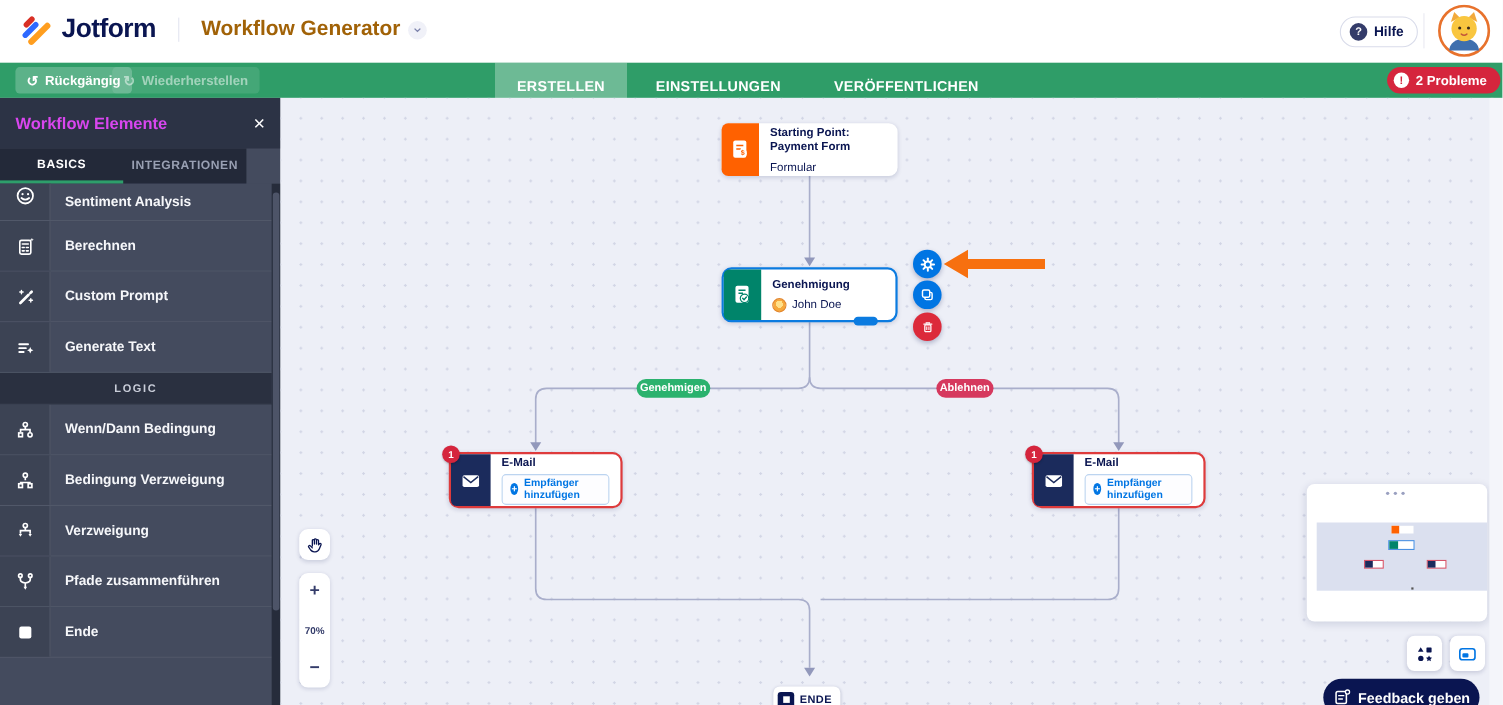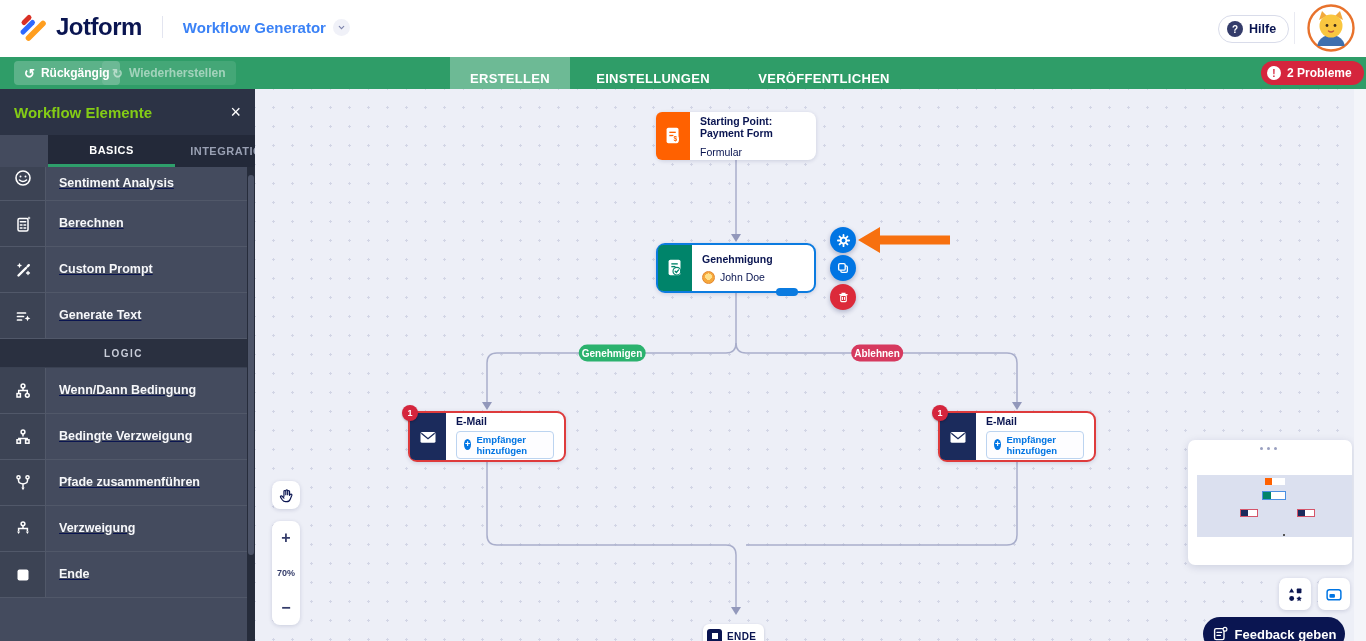--- a/index.html
+++ b/index.html
@@ -5,21 +5,21 @@
   html,body{margin:0;padding:0;background:#fff;}
   .app{position:relative;width:1366px;height:641px;overflow:hidden;
        font-family:"Liberation Sans",sans-serif;-webkit-font-smoothing:antialiased;color:#0a1551;}
   .abs{position:absolute;}
 
   
   .header{left:0;top:0;width:1240px;height:57px;background:#fff;}
   .logo-wrap{left:18px;top:12px;display:flex;align-items:center;gap:8px;}
   .logo-text{font-size:24px;font-weight:700;color:#0a1551;letter-spacing:-0.5px;}
   .hdr-divider{width:1px;height:22px;background:#e3e5f0;margin:0 12px;}
-  .product{font-size:15px;font-weight:700;color:#3b82f6;display:flex;align-items:center;gap:7px;}
+  .product{font-size:19px;font-weight:700;color:#a16207;display:flex;align-items:center;gap:7px;}
   .chev-circle{width:17px;height:17px;border-radius:50%;background:#f0f1f8;display:flex;align-items:center;justify-content:center;}
   .center-title{left:543px;top:10px;width:280px;text-align:center;}
   .center-title .t{font-size:15.5px;font-weight:700;color:#0a1551;}
   .center-title .s{font-size:11.5px;font-weight:700;color:#3fa463;margin-top:4px;}
   .help-btn{left:1218px;top:15px;height:26px;padding:0 12px 0 8px;border:1px solid #d9dcea;border-radius:14px;
             display:flex;align-items:center;gap:6px;background:#fff;font-size:12.5px;font-weight:700;color:#0a1551;}
   .help-q{width:16px;height:16px;border-radius:50%;background:#343c6a;color:#fff;font-size:10px;font-weight:700;
           display:flex;align-items:center;justify-content:center;}
   .hdr-divider2{left:1294px;top:12px;width:1px;height:32px;background:#e9eaf2;}
   .avatar{left:1307px;top:4px;width:48px;height:48px;}
@@ -35,28 +35,28 @@
           font-size:13px;font-weight:700;color:#fff;letter-spacing:.3px;}
   .tab-active{background:rgba(255,255,255,.3);}
   .problems{left:1261px;top:4px;height:24px;border-radius:12px;background:#d5253d;display:flex;align-items:center;
             gap:6px;padding:0 12px 0 6px;font-size:12px;font-weight:700;color:#fff;}
   .problems .ic{width:14px;height:14px;border-radius:50%;background:#fff;color:#d5253d;font-size:10px;font-weight:700;
                 display:flex;align-items:center;justify-content:center;}
 
   
   .sidebar{left:0;top:89px;width:255px;height:552px;background:#444b5e;overflow:hidden;}
   .sb-header{left:0;top:0;width:255px;height:46px;background:#2c3345;display:flex;align-items:center;}
-  .sb-title{margin-left:14px;font-size:15px;font-weight:700;color:#84cc16;flex:1;}
+  .sb-title{margin-left:14px;font-size:15px;font-weight:700;color:#d946ef;flex:1;}
   .sb-close{margin-right:14px;color:#fff;font-size:18px;line-height:1;cursor:pointer;}
-  .sb-tabs{left:0;top:46px;width:255px;height:32px;background:#232939;display:flex;margin-left:48px;}
+  .sb-tabs{left:0;top:46px;width:224px;height:32px;background:#232939;display:flex;}
   .sb-tab{width:127px;display:flex;align-items:center;justify-content:center;font-size:11px;font-weight:700;
           letter-spacing:.5px;color:#99a0b3;box-sizing:border-box;}
   .sb-tab.active{color:#fff;border-bottom:3px solid #2e9e6b;}
   .sb-rows{left:0;top:78px;width:247px;}
-  .sb-row{display:flex;align-items:center;height:46px;border-bottom:1px solid #515869;box-sizing:border-box;background:#444b5e;text-decoration:underline;}
+  .sb-row{display:flex;align-items:center;height:46px;border-bottom:1px solid #515869;box-sizing:border-box;background:#444b5e;}
   .sb-row .icell{width:45px;align-self:stretch;background:#3c4354;border-right:1px solid #515869;
                  display:flex;align-items:center;justify-content:center;flex:none;}
   .sb-row .lbl{flex:1;padding:0 10px 0 13px;font-size:12.5px;font-weight:700;color:#f6f7fa;line-height:1.25;}
   .row-first{height:34px;}
   .row-first .icell svg{margin-top:-12px;}
   .sb-section{height:28px;background:#2a3040;display:flex;align-items:center;justify-content:center;
               font-size:10px;font-weight:700;letter-spacing:1.5px;color:#c9cdd9;border-bottom:1px solid #3a4152;}
   .neu{background:#0b7bff;color:#fff;font-size:9px;font-weight:700;border-radius:9px;padding:3px 8px;margin-right:12px;letter-spacing:.3px;}
   .sb-track{left:247px;top:78px;width:8px;height:474px;background:#262c3b;}
   .sb-thumb{left:248px;top:86px;width:6px;height:380px;background:#4d5468;border-radius:3px;}
@@ -292,45 +292,45 @@
 
       <div class="sb-row">
         <div class="icell">
           <svg width="20" height="20" viewBox="0 0 20 20" stroke="#fff" stroke-width="1.5" fill="none">
             <circle cx="10" cy="5" r="1.9"></circle>
             <path d="M10 7 v2.6 M5.8 12.6 v-1 h8.4 v1"></path>
             <rect x="4" y="12.8" width="3.4" height="3.4"></rect>
             <rect x="12.6" y="12.8" width="3.4" height="3.4"></rect>
           </svg>
         </div>
-        <div class="lbl">Bedingte Verzweigung</div>
+        <div class="lbl">Bedingung Verzweigung</div>
+      </div>
+
+      <div class="sb-row">
+        <div class="icell">
+          <svg width="20" height="20" viewBox="0 0 20 20" stroke="#fff" stroke-width="1.5" fill="none">
+            <circle cx="10" cy="4.8" r="1.9"></circle>
+            <path d="M10 6.8 v2.6 M10 9.4 h-4.4 v2.8 M10 9.4 h4.4 v2.8"></path>
+            <path d="M4.1 12.4 l1.5 2.6 1.5-2.6z" fill="#fff" stroke="none"></path>
+            <path d="M12.9 12.4 l1.5 2.6 1.5-2.6z" fill="#fff" stroke="none"></path>
+          </svg>
+        </div>
+        <div class="lbl">Verzweigung</div>
       </div>
 
       <div class="sb-row">
         <div class="icell">
           <svg width="20" height="20" viewBox="0 0 20 20" stroke="#fff" stroke-width="1.5" fill="none" stroke-linecap="round">
             <circle cx="5.5" cy="4.3" r="1.6"></circle>
             <circle cx="14.5" cy="4.3" r="1.6"></circle>
             <path d="M5.5 6 v1.8 q0 2 2.2 2.6 l2.3 .6 M14.5 6 v1.8 q0 2 -2.2 2.6 l-2.3 .6 M10 11 v3.2"></path>
             <path d="M8.4 14.4 l1.6 2.8 1.6-2.8z" fill="#fff" stroke="none"></path>
           </svg>
         </div>
         <div class="lbl">Pfade zusammenführen</div>
-      </div>
-
-      <div class="sb-row">
-        <div class="icell">
-          <svg width="20" height="20" viewBox="0 0 20 20" stroke="#fff" stroke-width="1.5" fill="none">
-            <circle cx="10" cy="4.8" r="1.9"></circle>
-            <path d="M10 6.8 v2.6 M10 9.4 h-4.4 v2.8 M10 9.4 h4.4 v2.8"></path>
-            <path d="M4.1 12.4 l1.5 2.6 1.5-2.6z" fill="#fff" stroke="none"></path>
-            <path d="M12.9 12.4 l1.5 2.6 1.5-2.6z" fill="#fff" stroke="none"></path>
-          </svg>
-        </div>
-        <div class="lbl">Verzweigung</div>
       </div>
 
 
       <div class="sb-row">
         <div class="icell">
           <svg width="20" height="20" viewBox="0 0 20 20">
             <rect x="4.5" y="4.5" width="11" height="11" rx="2" fill="#fff"></rect>
           </svg>
         </div>
         <div class="lbl">Ende</div>

